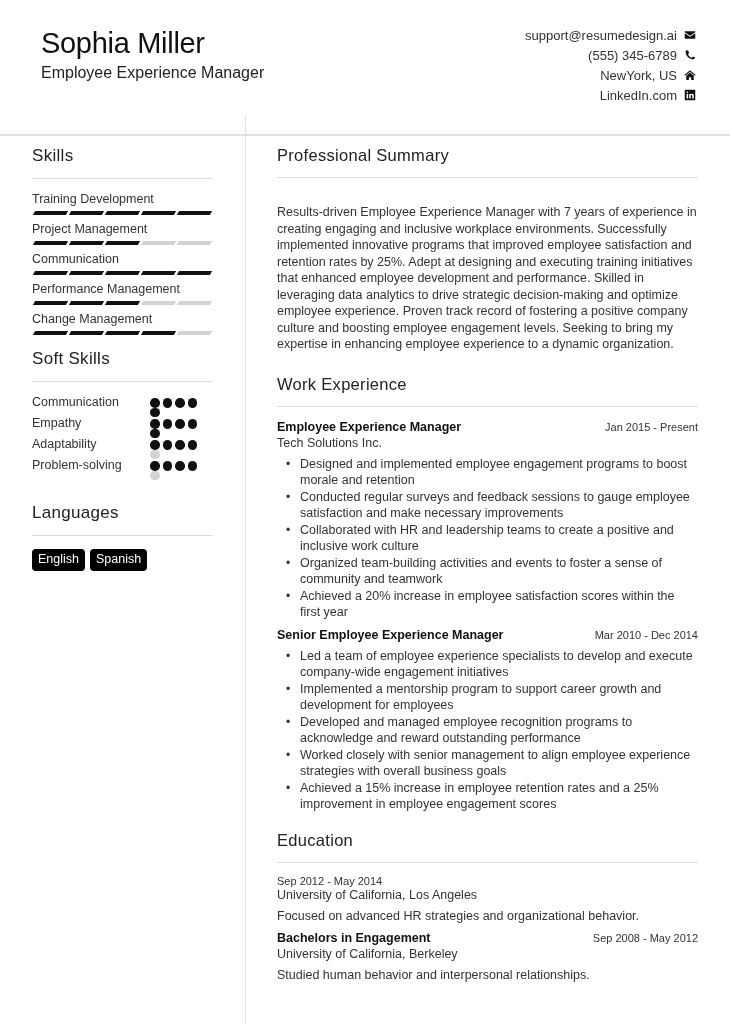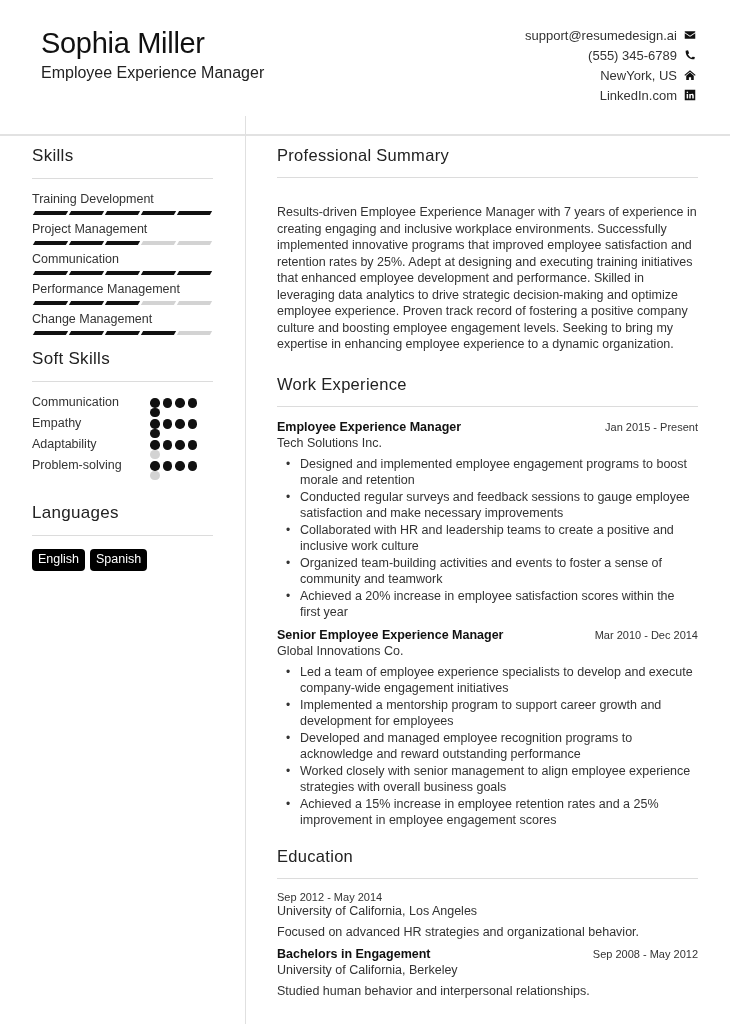--- a/index.html
+++ b/index.html
@@ -227,21 +227,20 @@
           <li>Collaborated with HR and leadership teams to create a positive and inclusive work culture</li>
           <li>Organized team-building activities and events to foster a sense of community and teamwork</li>
           <li>Achieved a 20% increase in employee satisfaction scores within the first year</li>
         </ul>
       </div>
       <div class="job">
         <div class="job-head">
           <span class="job-role">Senior Employee Experience Manager</span>
           <span class="job-date">Mar 2010 - Dec 2014</span>
         </div>
-        <div class="job-company">Global Innovations Co.</div>
         <ul class="bullets">
           <li>Led a team of employee experience specialists to develop and execute company-wide engagement initiatives</li>
           <li>Implemented a mentorship program to support career growth and development for employees</li>
           <li>Developed and managed employee recognition programs to acknowledge and reward outstanding performance</li>
           <li>Worked closely with senior management to align employee experience strategies with overall business goals</li>
           <li>Achieved a 15% increase in employee retention rates and a 25% improvement in employee engagement scores</li>
         </ul>
       </div>
     </div>
 

